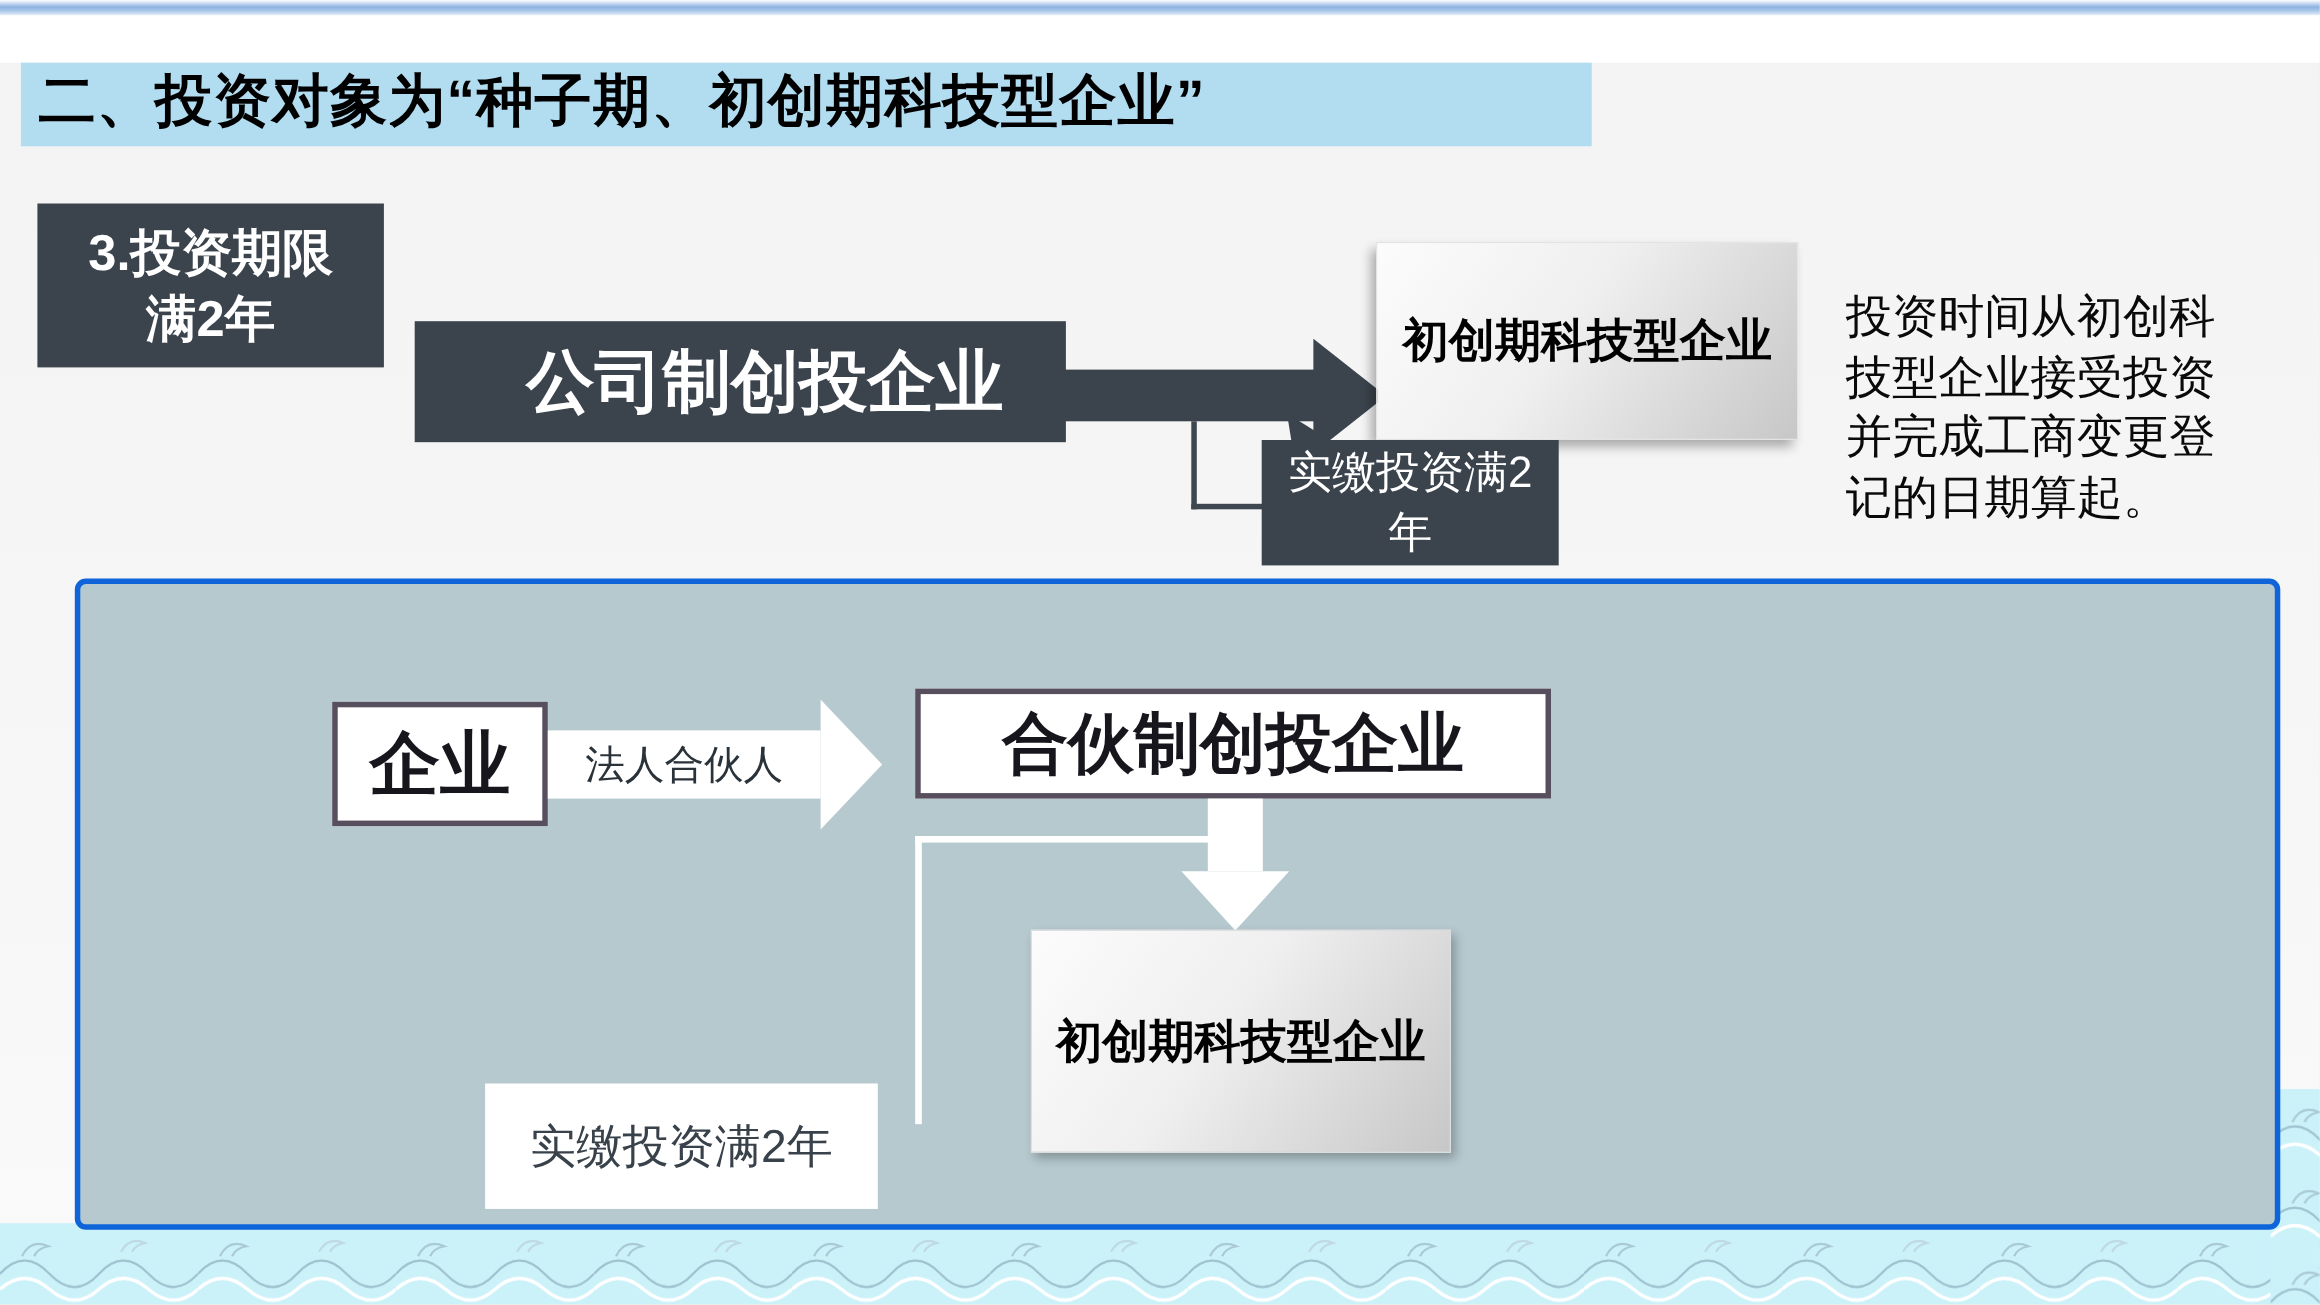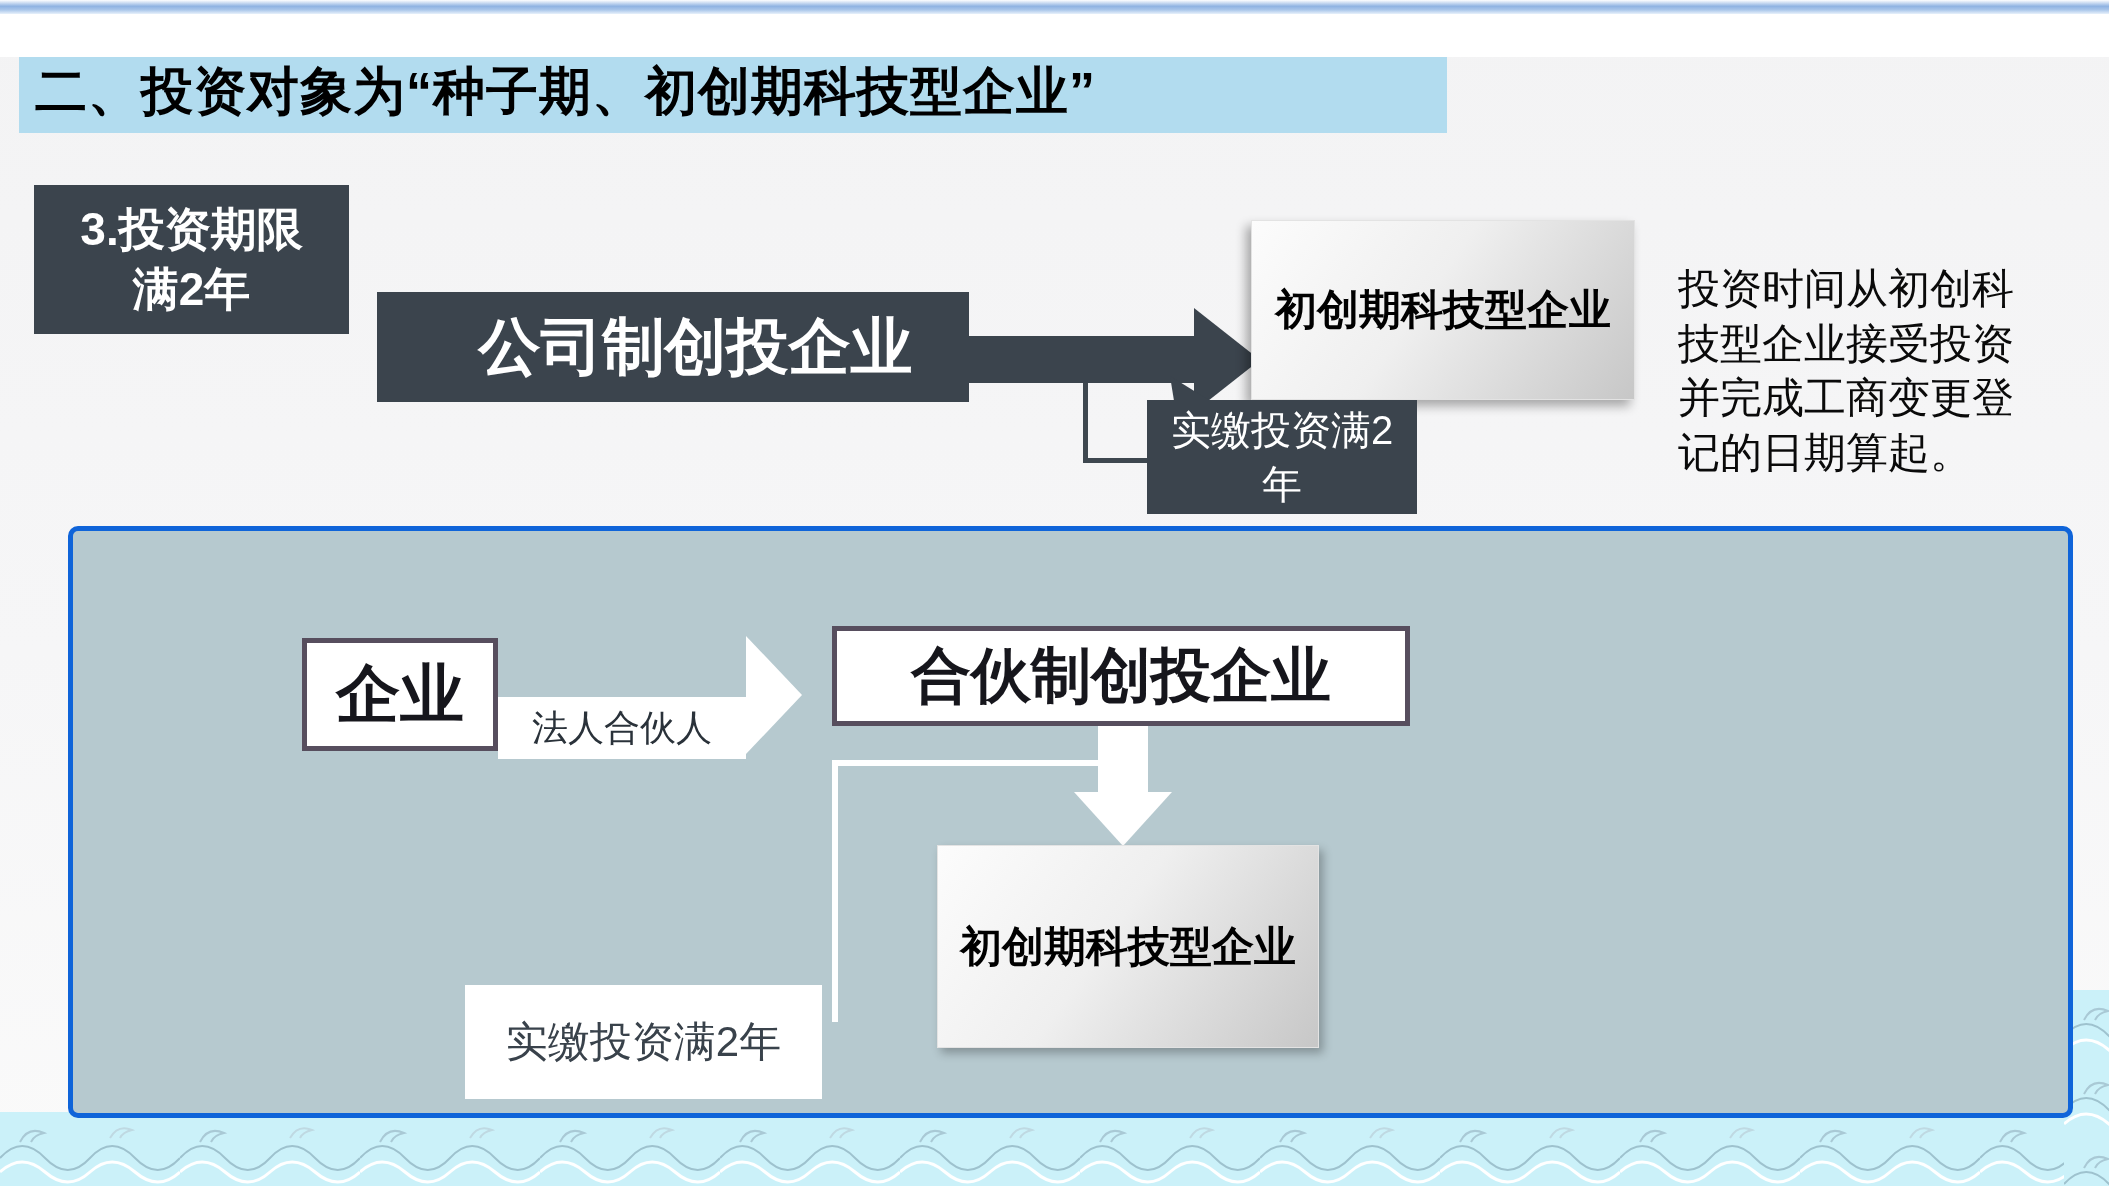--- a/index.html
+++ b/index.html
@@ -62,38 +62,38 @@
 
   
   .purple-box{background:#fff;border:5px solid #574E5E;display:flex;align-items:center;
     justify-content:center;text-align:left;color:#16161c;
     font-family:"Liberation Serif",serif;font-weight:bold;z-index:2;}
   .ent-box{left:302px;top:638px;width:196px;height:113px;font-size:64px;}
   .partner-box{left:832px;top:626px;width:578px;height:100px;font-size:60px;}
 
   
   .wa-shaft{left:498px;top:664px;width:248px;height:62px;background:#fff;
-    display:flex;align-items:center;justify-content:center;z-index:2;margin-top:33px;}
+    display:flex;align-items:center;justify-content:center;z-index:2;}
   .wa-label{font-size:36px;color:#2A323A;font-weight:500;white-space:nowrap;}
   .wa-head{left:746px;top:636px;width:0;height:0;
     border-top:59px solid transparent;border-bottom:59px solid transparent;
     border-left:56px solid #fff;z-index:2;}
 
   
   .da-shaft{left:1098px;top:726px;width:50px;height:66px;background:#fff;z-index:2;}
   .da-head{left:1074px;top:792px;width:0;height:0;
     border-left:49px solid transparent;border-right:49px solid transparent;
     border-top:54px solid #fff;z-index:2;}
 
   
   .wc-h{left:832px;top:760px;width:270px;height:6px;background:#fff;z-index:2;}
   .wc-v{left:832px;top:760px;width:6px;height:262px;background:#fff;z-index:2;}
 
   
-  .cond-bottom{left:465px;top:985px;width:357px;height:114px;background:#fff;
+  .cond-bottom{left:441px;top:985px;width:357px;height:114px;background:#fff;
     display:flex;align-items:center;justify-content:center;font-size:42px;font-weight:500;
     color:#39424B;z-index:2;}
 
   
   .wave-band{left:0;top:1112px;width:2109px;height:74px;background:#CBF1F9;z-index:0;}
   .wave-right{left:2064px;top:990px;width:45px;height:196px;background:#CBF1F9;z-index:0;}
   .wave-band svg,.wave-right svg{display:block;}
 </style>
 </head>
 <body>

